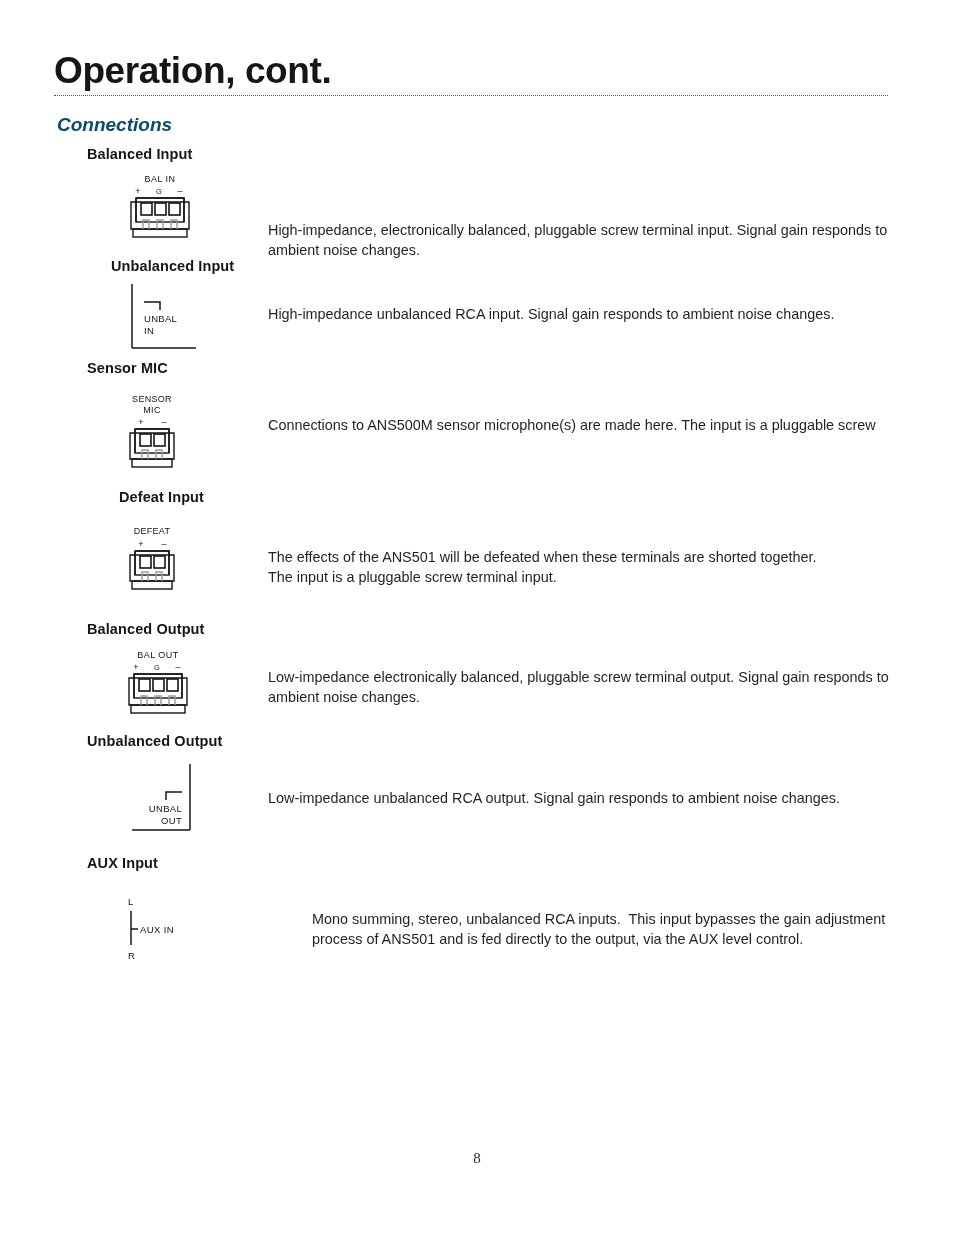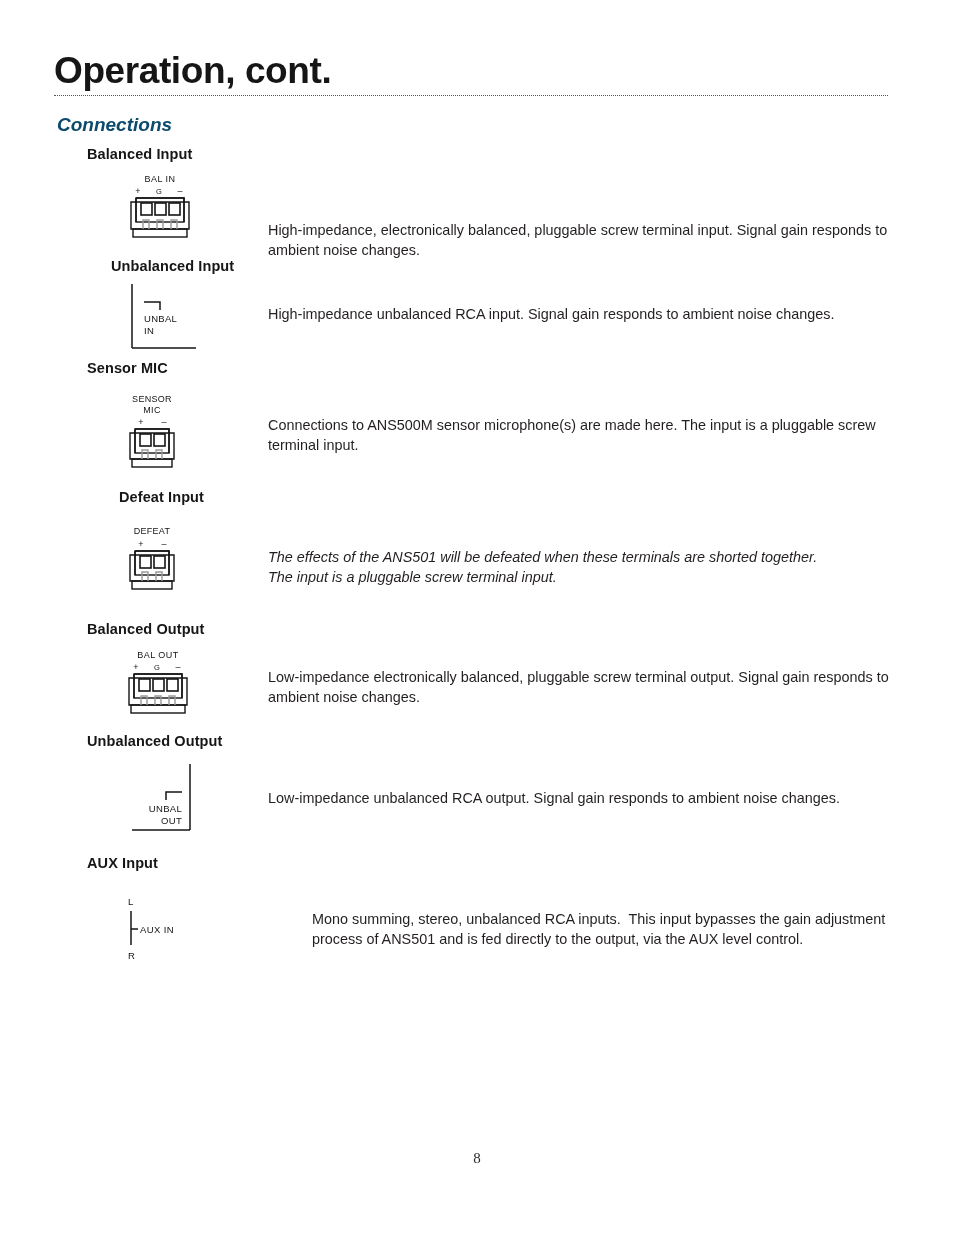--- a/index.html
+++ b/index.html
@@ -173,21 +173,20 @@
         <rect x="28" y="42" width="11" height="12"></rect>
       </g>
       <g fill="none" stroke="#9a9a9a" stroke-width="1.4">
         <path d="M16,67 L16,58 L22,58 L22,67"></path>
         <path d="M30,67 L30,58 L36,58 L36,67"></path>
       </g>
     </svg>
   </div>
   <div class="row-desc" style="top:416px;">
     <span class="ln">Connections to ANS500M sensor microphone(s) are made here. The input is a pluggable screw</span>
-    <span class="ln">terminal input.</span>
   </div>
 
   <div class="row-heading" style="top:489px;margin-left:32px;">Defeat Input</div>
   <div class="fig" style="left:126px; top:523px;">
     <svg width="60" height="74" viewBox="0 0 60 74" xmlns="http://www.w3.org/2000/svg">
       <text class="tb-lbl" x="26" y="11" font-size="9" text-anchor="middle" letter-spacing="0.3">DEFEAT</text>
       <text class="tb-lbl" x="15" y="24" font-size="9" text-anchor="middle">+</text>
       <text class="tb-lbl" x="38" y="24" font-size="9" text-anchor="middle">–</text>
       <g fill="none" stroke="#141414" stroke-width="1.4">
         <path d="M4,32 L48,32 L48,58 L4,58 Z"></path>
@@ -199,21 +198,21 @@
       <g fill="none" stroke="#141414" stroke-width="1.6">
         <rect x="14" y="33" width="11" height="12"></rect>
         <rect x="28" y="33" width="11" height="12"></rect>
       </g>
       <g fill="none" stroke="#9a9a9a" stroke-width="1.4">
         <path d="M16,58 L16,49 L22,49 L22,58"></path>
         <path d="M30,58 L30,49 L36,49 L36,58"></path>
       </g>
     </svg>
   </div>
-  <div class="row-desc" style="top:548px;font-style:italic;">
+  <div class="row-desc" style="top:548px;">
     <span class="ln">The effects of the ANS501 will be defeated when these terminals are shorted together.</span>
     <span class="ln">The input is a pluggable screw terminal input.</span>
   </div>
 
   <div class="row-heading" style="top:621px;">Balanced Output</div>
   <div class="fig" style="left:124px; top:648px;">
     <svg width="68" height="72" viewBox="0 0 68 72" xmlns="http://www.w3.org/2000/svg">
       <text class="tb-lbl" x="34" y="10" font-size="9" text-anchor="middle" letter-spacing="0.5">BAL OUT</text>
       <text class="tb-lbl" x="12" y="22" font-size="9" text-anchor="middle">+</text>
       <text class="tb-lbl" x="33" y="22" font-size="7.5" text-anchor="middle">G</text>

